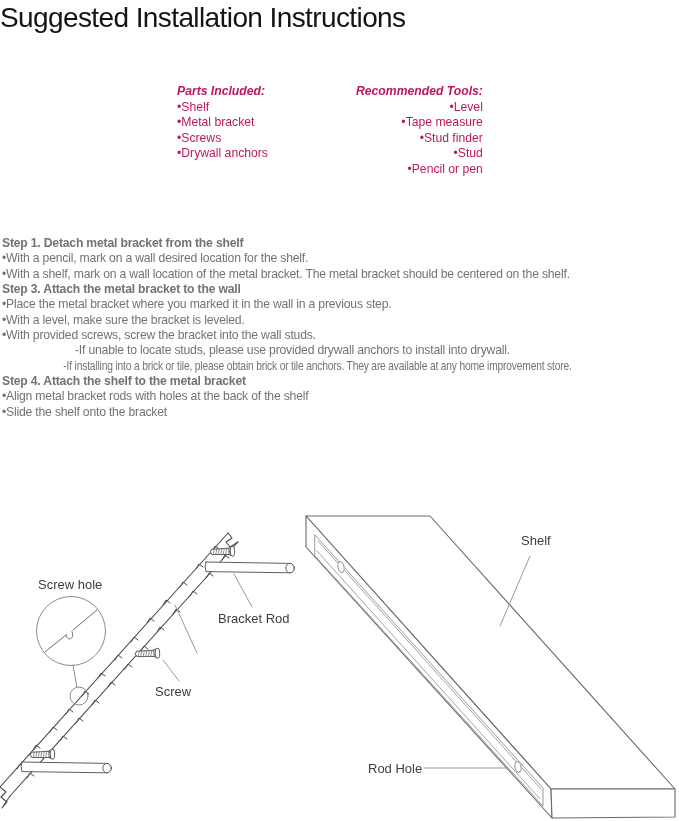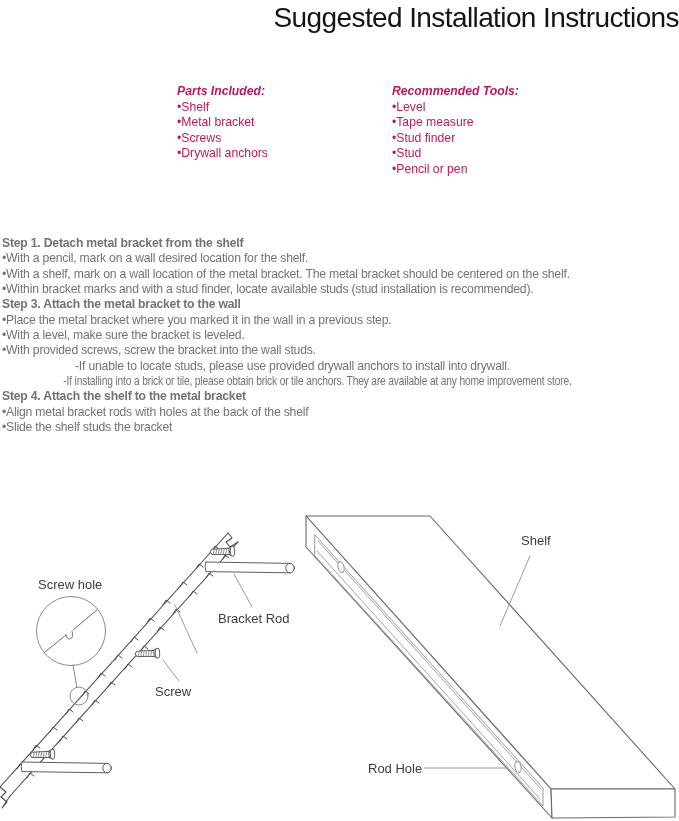--- a/index.html
+++ b/index.html
@@ -1,23 +1,23 @@
 <!DOCTYPE html>
 <html><head>
 <meta charset="utf-8">
 <style>
   html,body{margin:0;padding:0;background:#ffffff;}
   body{width:679px;height:821px;position:relative;overflow:hidden;
        font-family:"Liberation Sans", sans-serif;color:#1a1a1a;}
-  .title{position:absolute;top:2px;left:0;width:679px;text-align:right;
+  .title{position:absolute;top:2px;left:0;width:679px;text-align:left;
          font-size:28px;font-weight:400;letter-spacing:-0.6px;color:#141414;}
   .col{position:absolute;top:84px;font-size:12.2px;line-height:15.6px;color:#be185d;}
   .col .hdr{font-weight:bold;font-style:italic;}
   .parts{left:177px;}
-  .tools{left:392px;}
+  .tools{left:356px;text-align:right;}
   .steps{position:absolute;left:2px;top:236px;width:676px;
          font-size:12.2px;line-height:15.35px;letter-spacing:-0.2px;color:#737373;}
   .steps div{white-space:nowrap;}
   .s-h{font-weight:bold;}
   .s-sub{padding-left:73px;}
   .condensed{transform:scaleX(0.84);transform-origin:0 50%;}
   svg.diagram{position:absolute;left:0;top:0;width:679px;height:821px;}
   svg text{font-family:"Liberation Sans", sans-serif;font-size:13px;fill:#3d3d3d;}
 </style>
 </head>
@@ -39,30 +39,29 @@
   <div>•Tape measure</div>
   <div>•Stud finder</div>
   <div>•Stud</div>
   <div>•Pencil or pen</div>
 </div>
 
 <div class="steps">
   <div class="s-h">Step 1. Detach metal bracket from the shelf</div>
   <div class="s-b">•With a pencil, mark on a wall desired location for the shelf.</div>
   <div class="s-b">•With a shelf, mark on a wall location of the metal bracket. The metal bracket should be centered on the shelf.</div>
-  <div class="s-b">•Within bracket marks and with a stud finder, locate available studs (stud installation is recommended).</div>
   <div class="s-h">Step 3. Attach the metal bracket to the wall</div>
   <div class="s-b">•Place the metal bracket where you marked it in the wall in a previous step.</div>
   <div class="s-b">•With a level, make sure the bracket is leveled.</div>
   <div class="s-b">•With provided screws, screw the bracket into the wall studs.</div>
   <div class="s-sub">-If unable to locate studs, please use provided drywall anchors to install into drywall.</div>
   <div class="s-sub condensed">-If installing into a brick or tile, please obtain brick or tile anchors. They are available at any home improvement store.</div>
   <div class="s-h">Step 4. Attach the shelf to the metal bracket</div>
   <div class="s-b">•Align metal bracket rods with holes at the back of the shelf</div>
-  <div class="s-b">•Slide the shelf studs the bracket</div>
+  <div class="s-b">•Slide the shelf onto the bracket</div>
 </div>
 
 <svg class="diagram" viewBox="0 0 679 821" fill="none" stroke-linecap="round" stroke-linejoin="round">
 
   <defs>
     <g id="screw-shape">
       <path d="M 0,0 L 2,-2.6 L 19,-3.2 L 19,3.2 L 2,2.6 Z" fill="#ffffff" stroke="#5f5f5f" stroke-width="1"></path>
       <path d="M 4.5,-2.9 L 3,2.9 M 7,-3 L 5.5,3 M 9.5,-3 L 8,3 M 12,-3.1 L 10.5,3.1 M 14.5,-3.1 L 13,3.1 M 17,-3.2 L 15.5,3.2" stroke="#7a7a7a" stroke-width="0.8"></path>
       <path d="M 19,-3.2 L 21.3,-4.3 M 19,3.2 L 21.3,4.3" stroke="#5f5f5f" stroke-width="1"></path>
       <ellipse cx="22.5" cy="0" rx="2.2" ry="5" fill="#ffffff" stroke="#5f5f5f" stroke-width="1"></ellipse>

